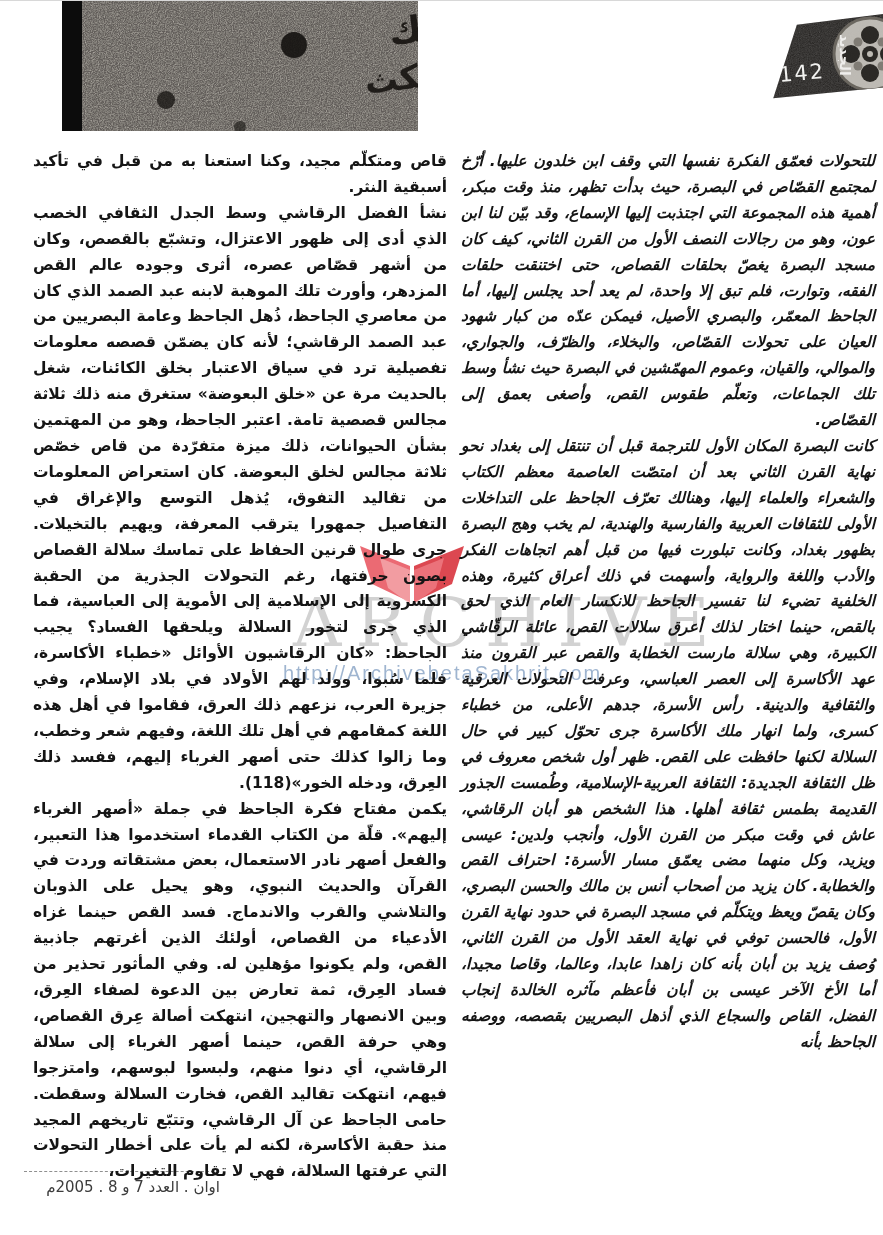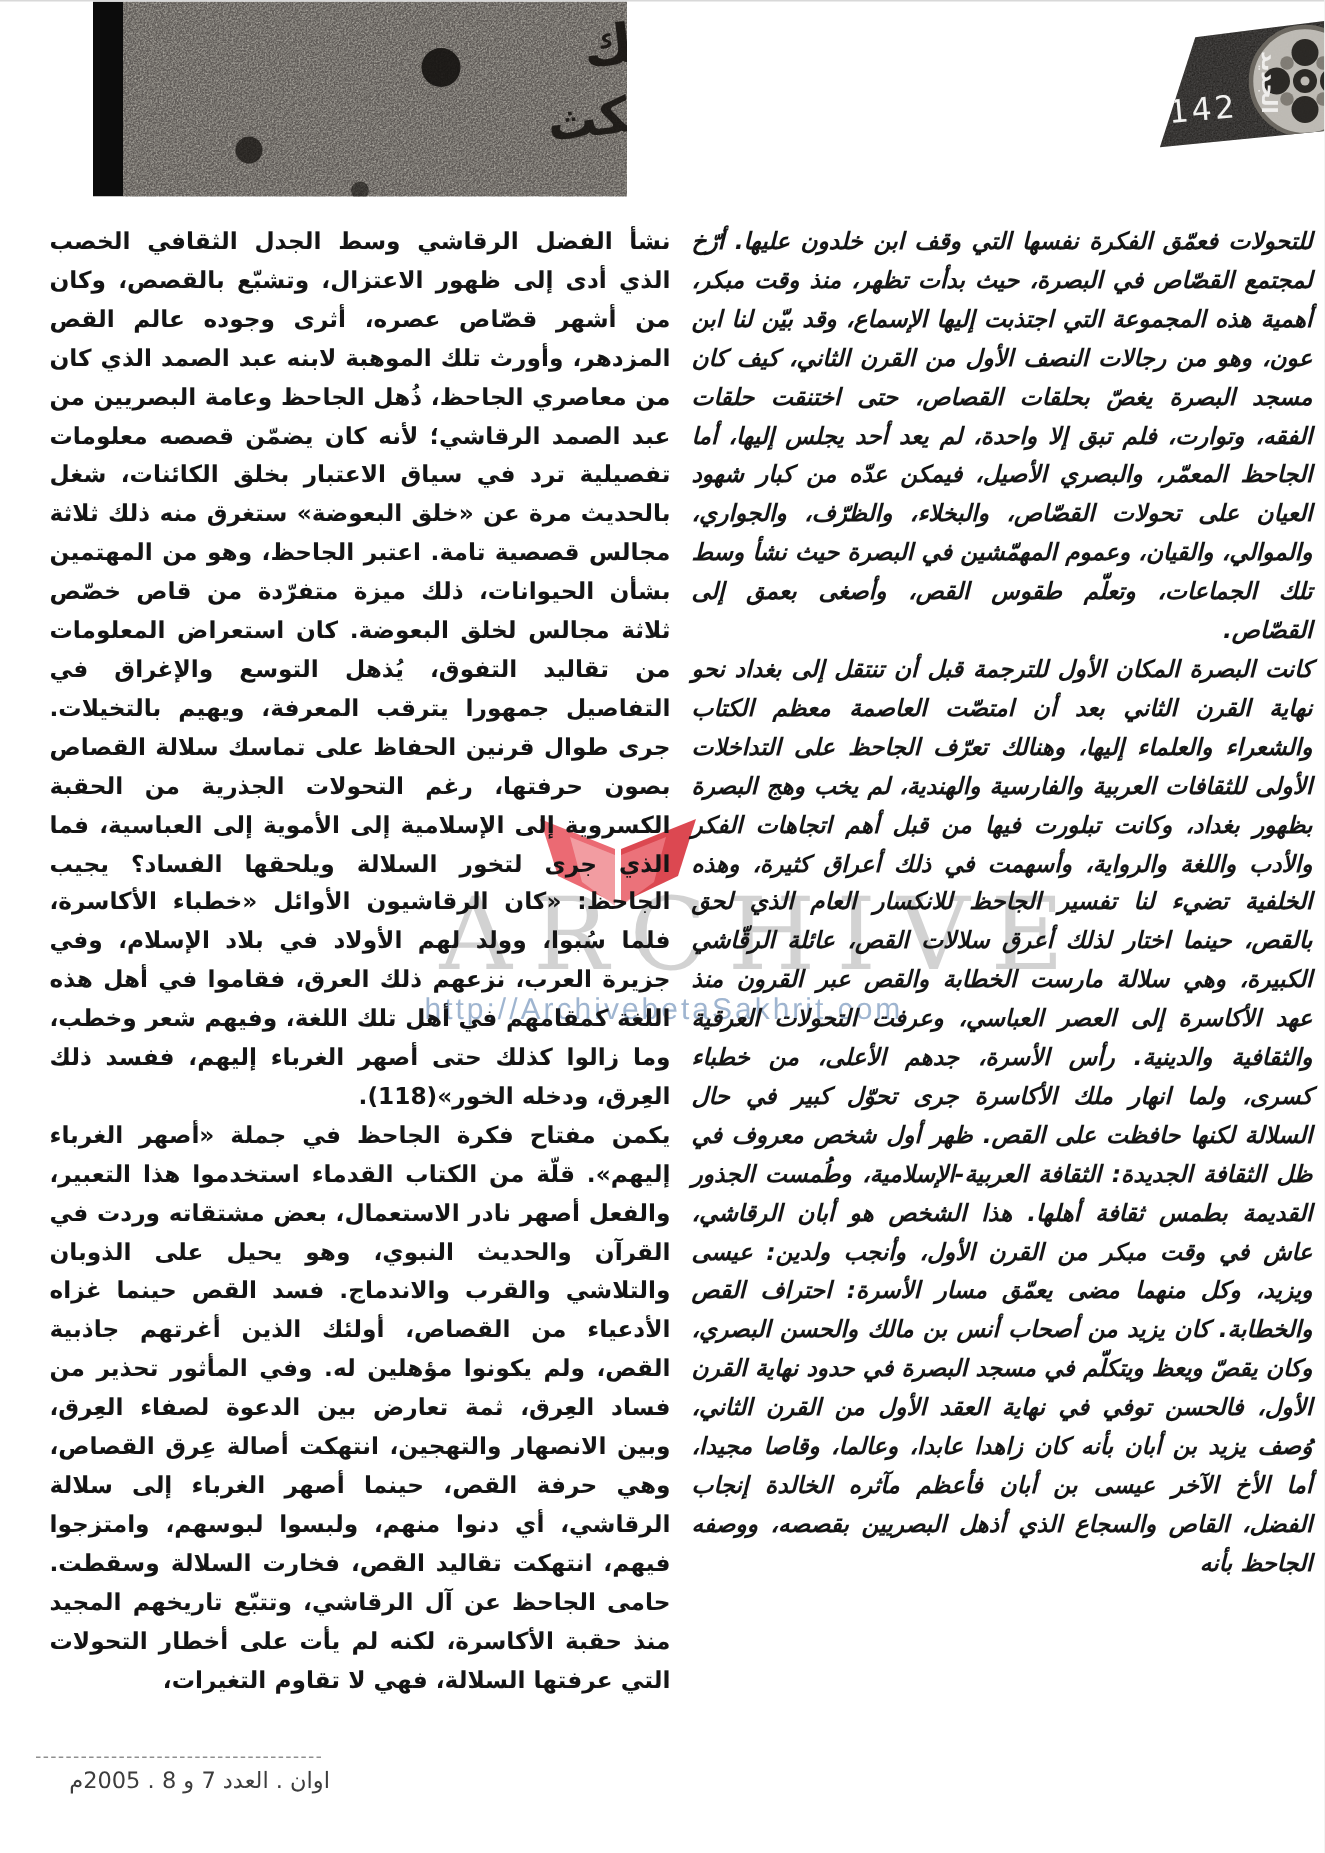--- a/index.html
+++ b/index.html
@@ -138,20 +138,21 @@
     <span class="tab-word">الجديد</span>
     <span class="page-number">142</span>
   </div>
 
   <div class="col col-right">
     <p>للتحولات فعمّق الفكرة نفسها التي وقف ابن خلدون عليها. أرّخ لمجتمع القصّاص في البصرة، حيث بدأت تظهر، منذ وقت مبكر، أهمية هذه المجموعة التي اجتذبت إليها الإسماع، وقد بيّن لنا ابن عون، وهو من رجالات النصف الأول من القرن الثاني، كيف كان مسجد البصرة يغصّ بحلقات القصاص، حتى اختنقت حلقات الفقه، وتوارت، فلم تبق إلا واحدة، لم يعد أحد يجلس إليها، أما الجاحظ المعمّر، والبصري الأصيل، فيمكن عدّه من كبار شهود العيان على تحولات القصّاص، والبخلاء، والظرّف، والجواري، والموالي، والقيان، وعموم المهمّشين في البصرة حيث نشأ وسط تلك الجماعات، وتعلّم طقوس القص، وأصغى بعمق إلى القصّاص.</p>
     <p>كانت البصرة المكان الأول للترجمة قبل أن تنتقل إلى بغداد نحو نهاية القرن الثاني بعد أن امتصّت العاصمة معظم الكتاب والشعراء والعلماء إليها، وهنالك تعرّف الجاحظ على التداخلات الأولى للثقافات العربية والفارسية والهندية، لم يخب وهج البصرة بظهور بغداد، وكانت تبلورت فيها من قبل أهم اتجاهات الفكر والأدب واللغة والرواية، وأسهمت في ذلك أعراق كثيرة، وهذه الخلفية تضيء لنا تفسير الجاحظ للانكسار العام الذي لحق بالقص، حينما اختار لذلك أعرق سلالات القص، عائلة الرقّاشي الكبيرة، وهي سلالة مارست الخطابة والقص عبر القرون منذ عهد الأكاسرة إلى العصر العباسي، وعرفت التحولات العرقية والثقافية والدينية. رأس الأسرة، جدهم الأعلى، من خطباء كسرى، ولما انهار ملك الأكاسرة جرى تحوّل كبير في حال السلالة لكنها حافظت على القص. ظهر أول شخص معروف في ظل الثقافة الجديدة: الثقافة العربية-الإسلامية، وطُمست الجذور القديمة بطمس ثقافة أهلها. هذا الشخص هو أبان الرقاشي، عاش في وقت مبكر من القرن الأول، وأنجب ولدين: عيسى ويزيد، وكل منهما مضى يعمّق مسار الأسرة: احتراف القص والخطابة. كان يزيد من أصحاب أنس بن مالك والحسن البصري، وكان يقصّ ويعظ ويتكلّم في مسجد البصرة في حدود نهاية القرن الأول، فالحسن توفي في نهاية العقد الأول من القرن الثاني، وُصف يزيد بن أبان بأنه كان زاهدا عابدا، وعالما، وقاصا مجيدا، أما الأخ الآخر عيسى بن أبان فأعظم مآثره الخالدة إنجاب الفضل، القاص والسجاع الذي أذهل البصريين بقصصه، ووصفه الجاحظ بأنه</p>
   </div>
 
   <div class="col col-left">
+    <p>قاص ومتكلّم مجيد، وكنا استعنا به من قبل في تأكيد أسبقية النثر.</p>
     <p>نشأ الفضل الرقاشي وسط الجدل الثقافي الخصب الذي أدى إلى ظهور الاعتزال، وتشبّع بالقصص، وكان من أشهر قصّاص عصره، أثرى وجوده عالم القص المزدهر، وأورث تلك الموهبة لابنه عبد الصمد الذي كان من معاصري الجاحظ، ذُهل الجاحظ وعامة البصريين من عبد الصمد الرقاشي؛ لأنه كان يضمّن قصصه معلومات تفصيلية ترد في سياق الاعتبار بخلق الكائنات، شغل بالحديث مرة عن «خلق البعوضة» ستغرق منه ذلك ثلاثة مجالس قصصية تامة. اعتبر الجاحظ، وهو من المهتمين بشأن الحيوانات، ذلك ميزة متفرّدة من قاص خصّص ثلاثة مجالس لخلق البعوضة. كان استعراض المعلومات من تقاليد التفوق، يُذهل التوسع والإغراق في التفاصيل جمهورا يترقب المعرفة، ويهيم بالتخيلات. جرى طوال قرنين الحفاظ على تماسك سلالة القصاص بصون حرفتها، رغم التحولات الجذرية من الحقبة الكسروية إلى الإسلامية إلى الأموية إلى العباسية، فما الذي جرى لتخور السلالة ويلحقها الفساد؟ يجيب الجاحظ: «كان الرقاشيون الأوائل «خطباء الأكاسرة، فلما سُبوا، وولد لهم الأولاد في بلاد الإسلام، وفي جزيرة العرب، نزعهم ذلك العرق، فقاموا في أهل هذه اللغة كمقامهم في أهل تلك اللغة، وفيهم شعر وخطب، وما زالوا كذلك حتى أصهر الغرباء إليهم، ففسد ذلك العِرق، ودخله الخور»(118).</p>
     <p>يكمن مفتاح فكرة الجاحظ في جملة «أصهر الغرباء إليهم». قلّة من الكتاب القدماء استخدموا هذا التعبير، والفعل أصهر نادر الاستعمال، بعض مشتقاته وردت في القرآن والحديث النبوي، وهو يحيل على الذوبان والتلاشي والقرب والاندماج. فسد القص حينما غزاه الأدعياء من القصاص، أولئك الذين أغرتهم جاذبية القص، ولم يكونوا مؤهلين له. وفي المأثور تحذير من فساد العِرق، ثمة تعارض بين الدعوة لصفاء العِرق، وبين الانصهار والتهجين، انتهكت أصالة عِرق القصاص، وهي حرفة القص، حينما أصهر الغرباء إلى سلالة الرقاشي، أي دنوا منهم، ولبسوا لبوسهم، وامتزجوا فيهم، انتهكت تقاليد القص، فخارت السلالة وسقطت. حامى الجاحظ عن آل الرقاشي، وتتبّع تاريخهم المجيد منذ حقبة الأكاسرة، لكنه لم يأت على أخطار التحولات التي عرفتها السلالة، فهي لا تقاوم التغيرات،</p>
   </div>
 
   <div class="footer-line"></div>
   <div class="footer">اوان . العدد 7 و 8 . 2005م</div>
 
 </div>
 
 </body></html>

